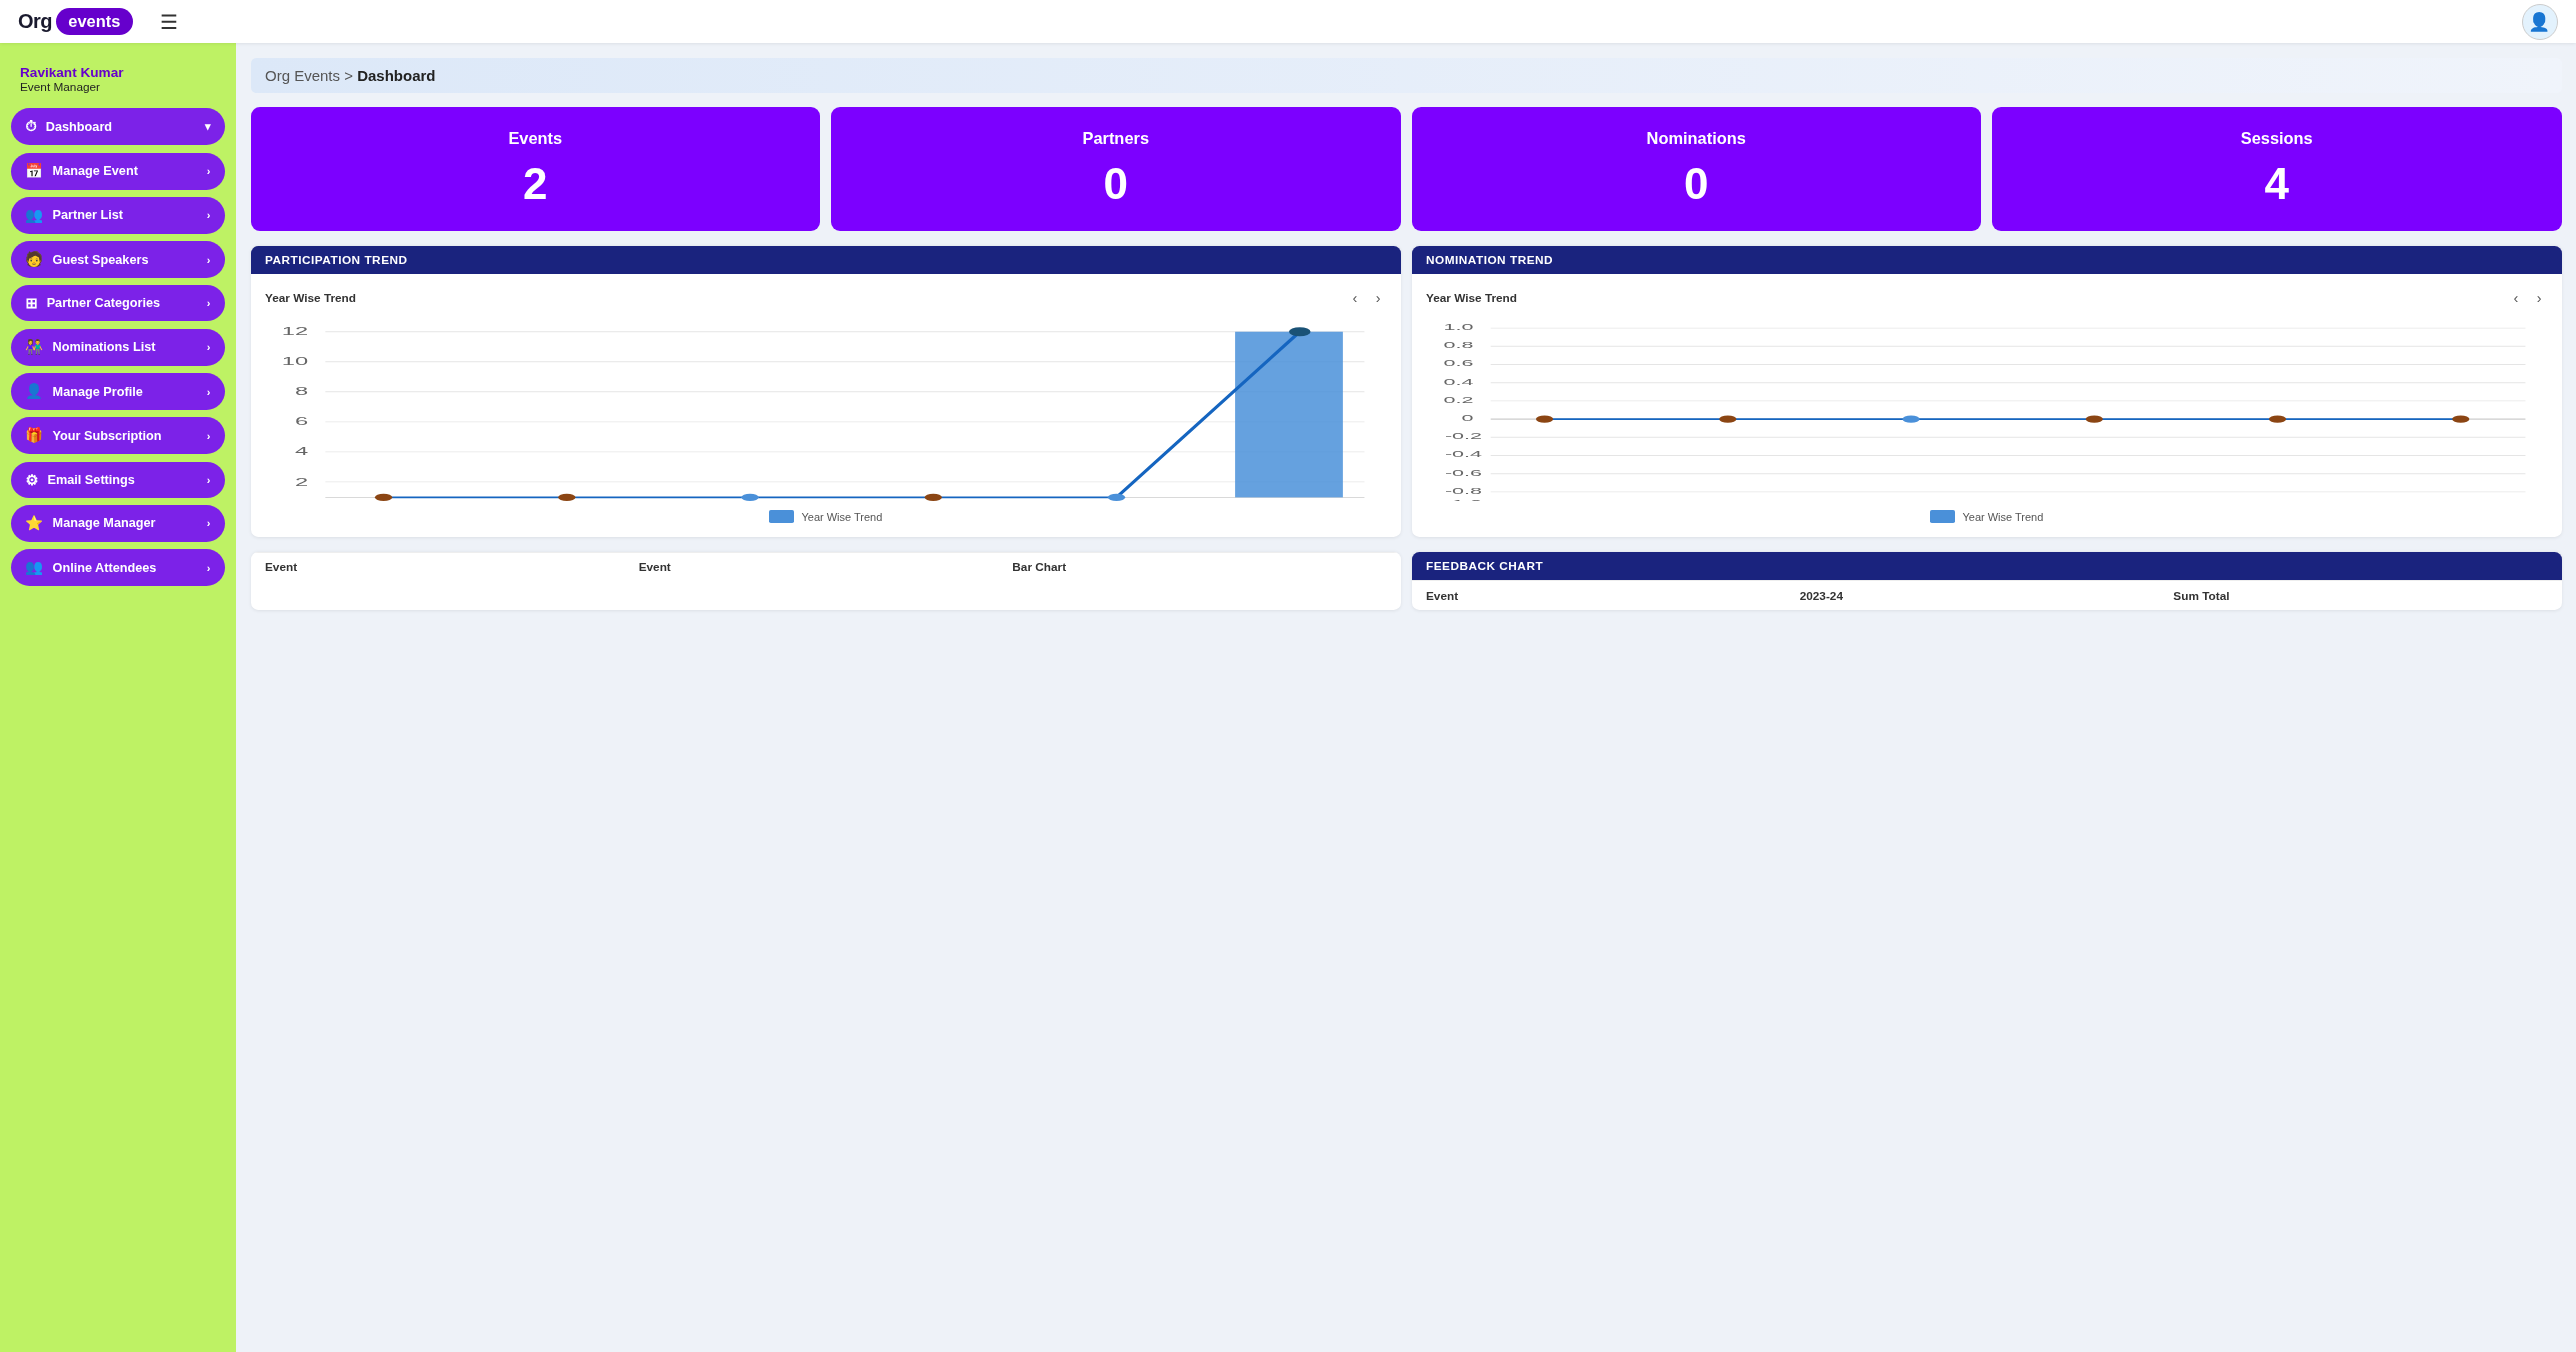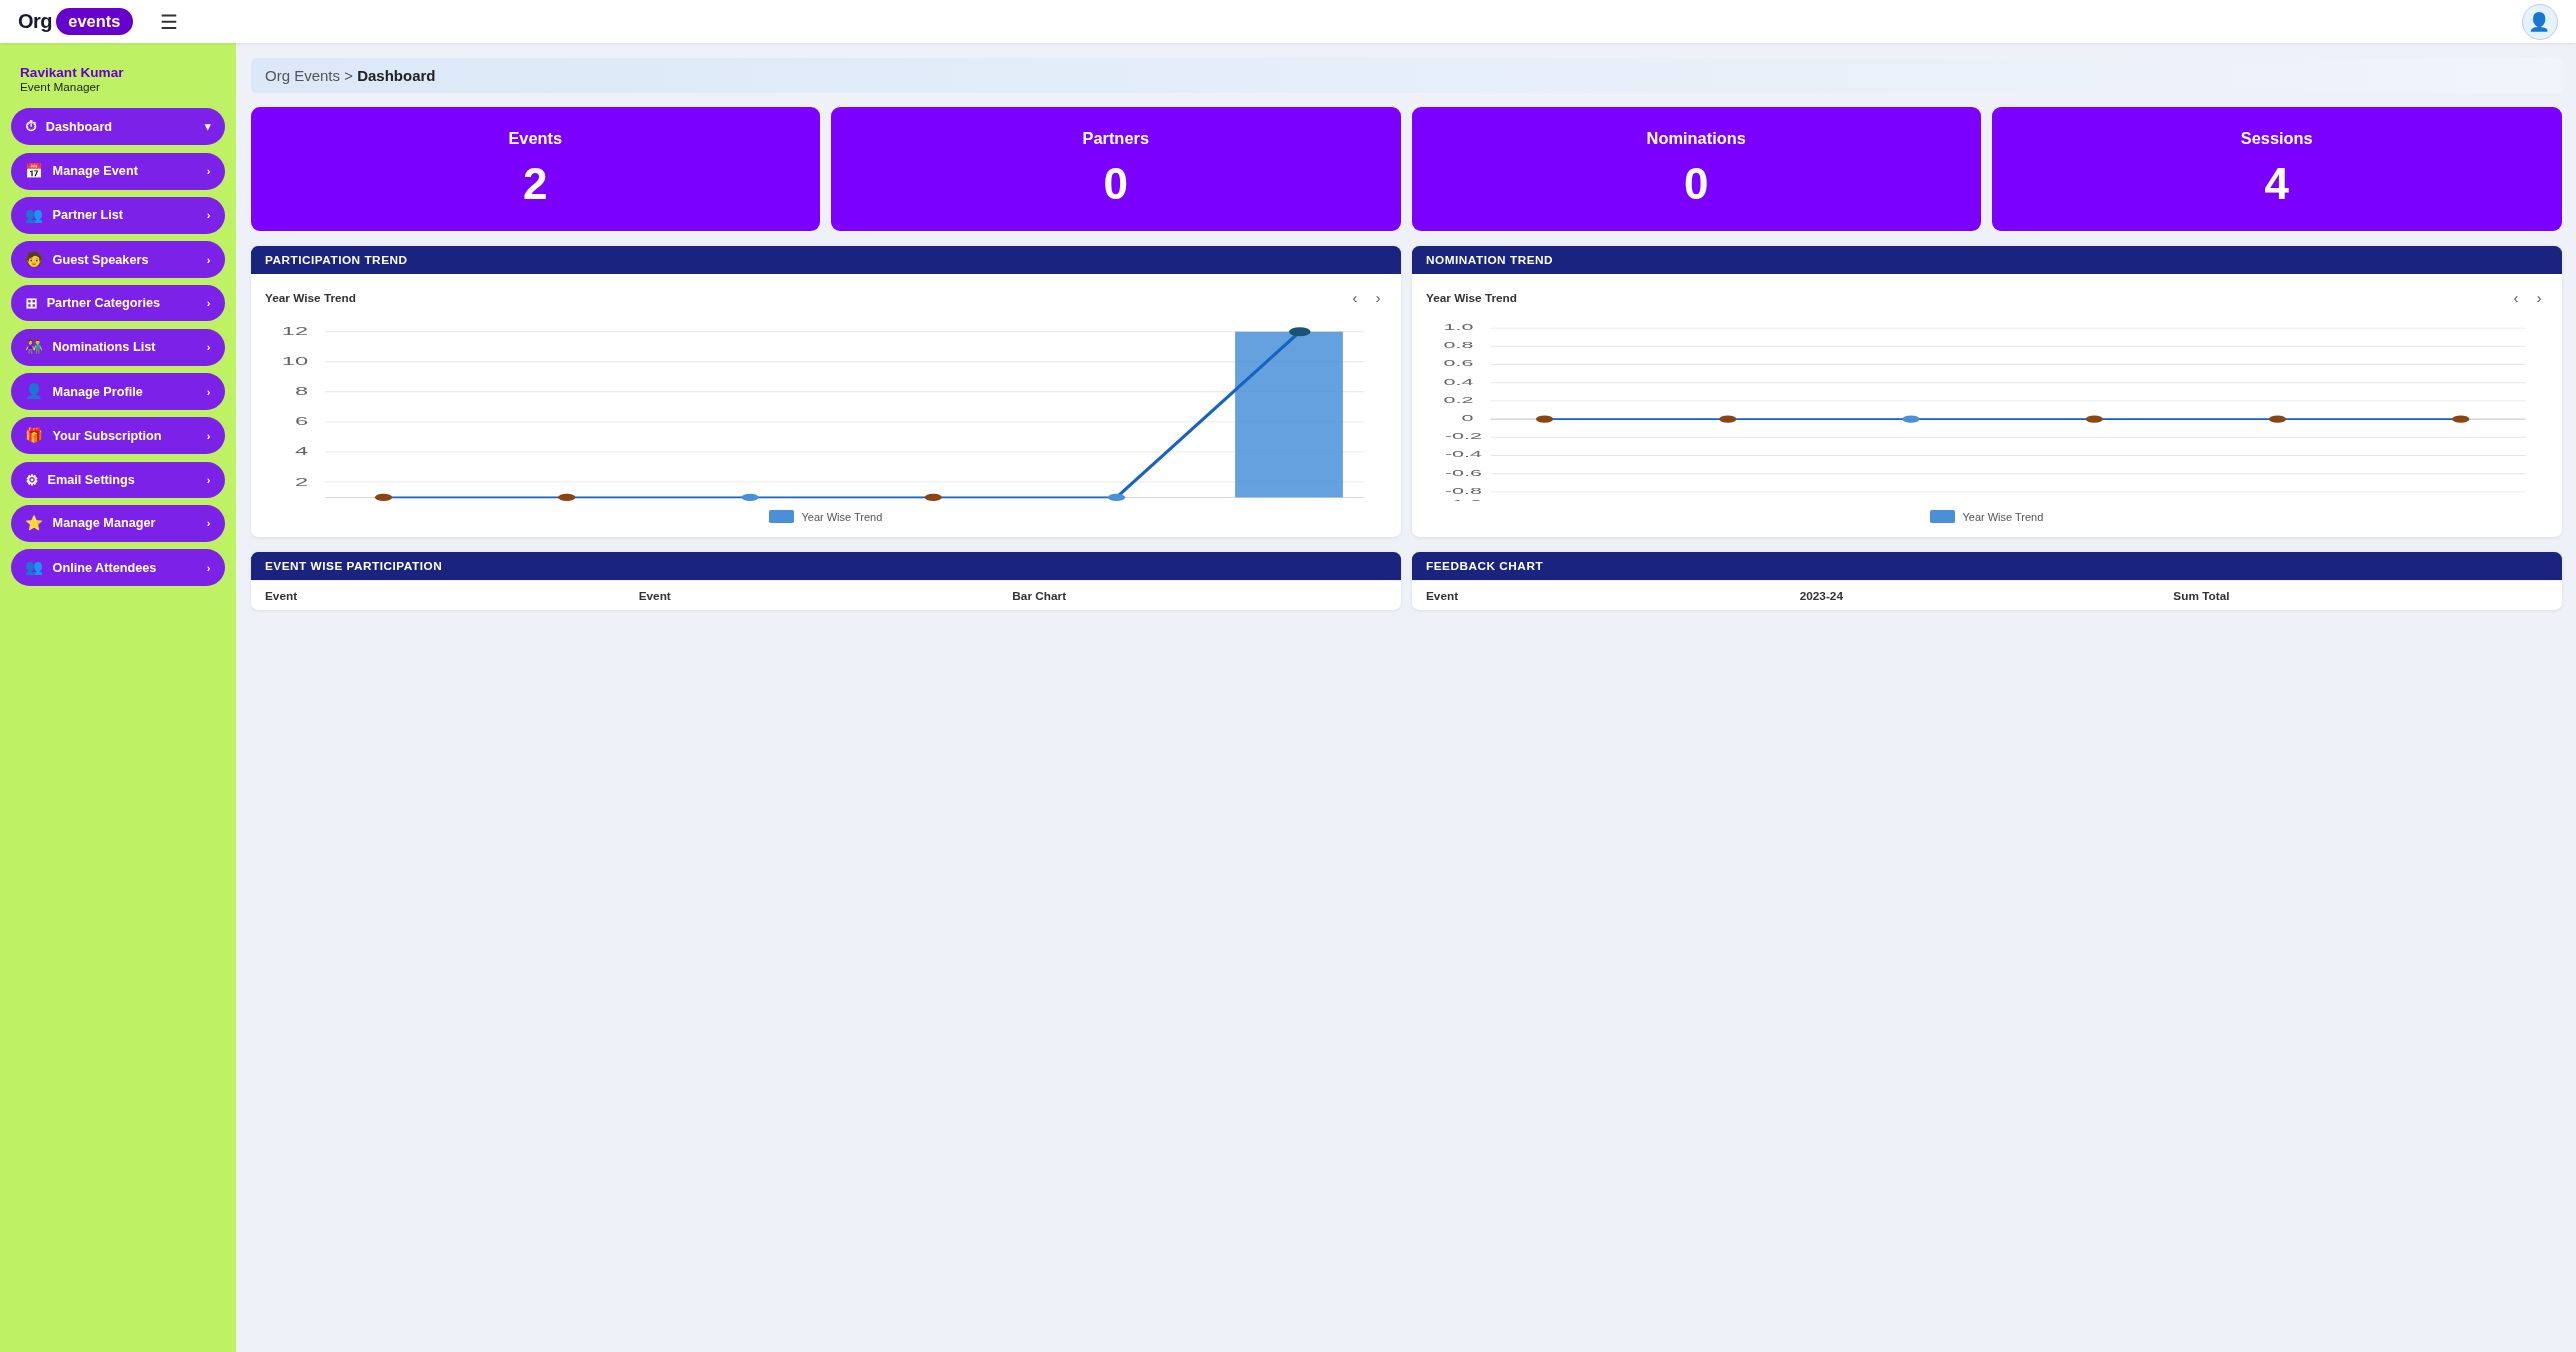--- a/index.html
+++ b/index.html
@@ -488,21 +488,20 @@
             <span class="legend-box"></span>
             <span>Year Wise Trend</span>
           </div>
         </div>
       </div>
     </div>
 
     <div class="charts-row-bottom">
 
       <div class="chart-card-bottom">
-        <div class="chart-header">EVENT WISE PARTICIPATION</div>
         <div class="bottom-table-header">
           <span>Event</span>
           <span>Event</span>
           <span>Bar Chart</span>
         </div>
       </div>
 
       <div class="chart-card-bottom">
         <div class="chart-header">FEEDBACK CHART</div>
         <div class="bottom-table-header">

